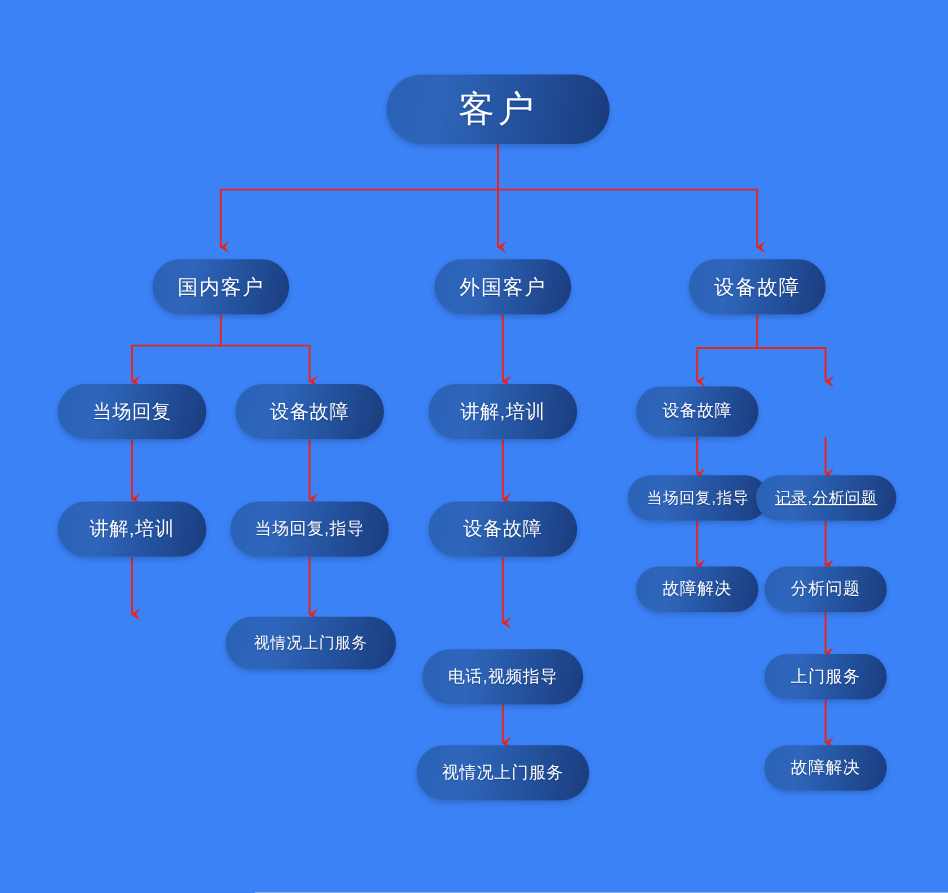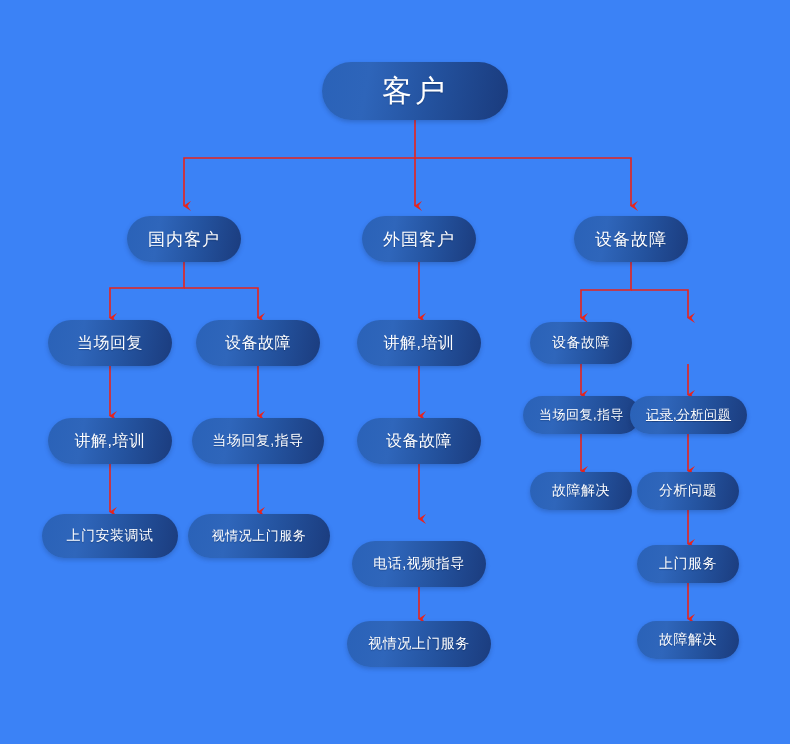--- a/index.html
+++ b/index.html
@@ -110,23 +110,20 @@
   <div class="node lvl2" style="left:574px; top:216px; width:114px; height:46px;">
     <span>设备故障</span>
   </div>
 
   <div class="node lvl3" style="left:48px; top:320px; width:124px; height:46px;">
     <span>当场回复</span>
   </div>
   <div class="node lvl3" style="left:48px; top:418px; width:124px; height:46px;">
     <span>讲解,培训</span>
   </div>
-  <div class="node small" style="left:42px; top:514px; width:136px; height:44px;">
-    <span>上门安装调试</span>
-  </div>
 
   <div class="node lvl3" style="left:196px; top:320px; width:124px; height:46px;">
     <span>设备故障</span>
   </div>
   <div class="node small" style="left:192px; top:418px; width:132px; height:46px;">
     <span>当场回复,指导</span>
   </div>
   <div class="node xsmall" style="left:188px; top:514px; width:142px; height:44px;">
     <span>视情况上门服务</span>
   </div>

